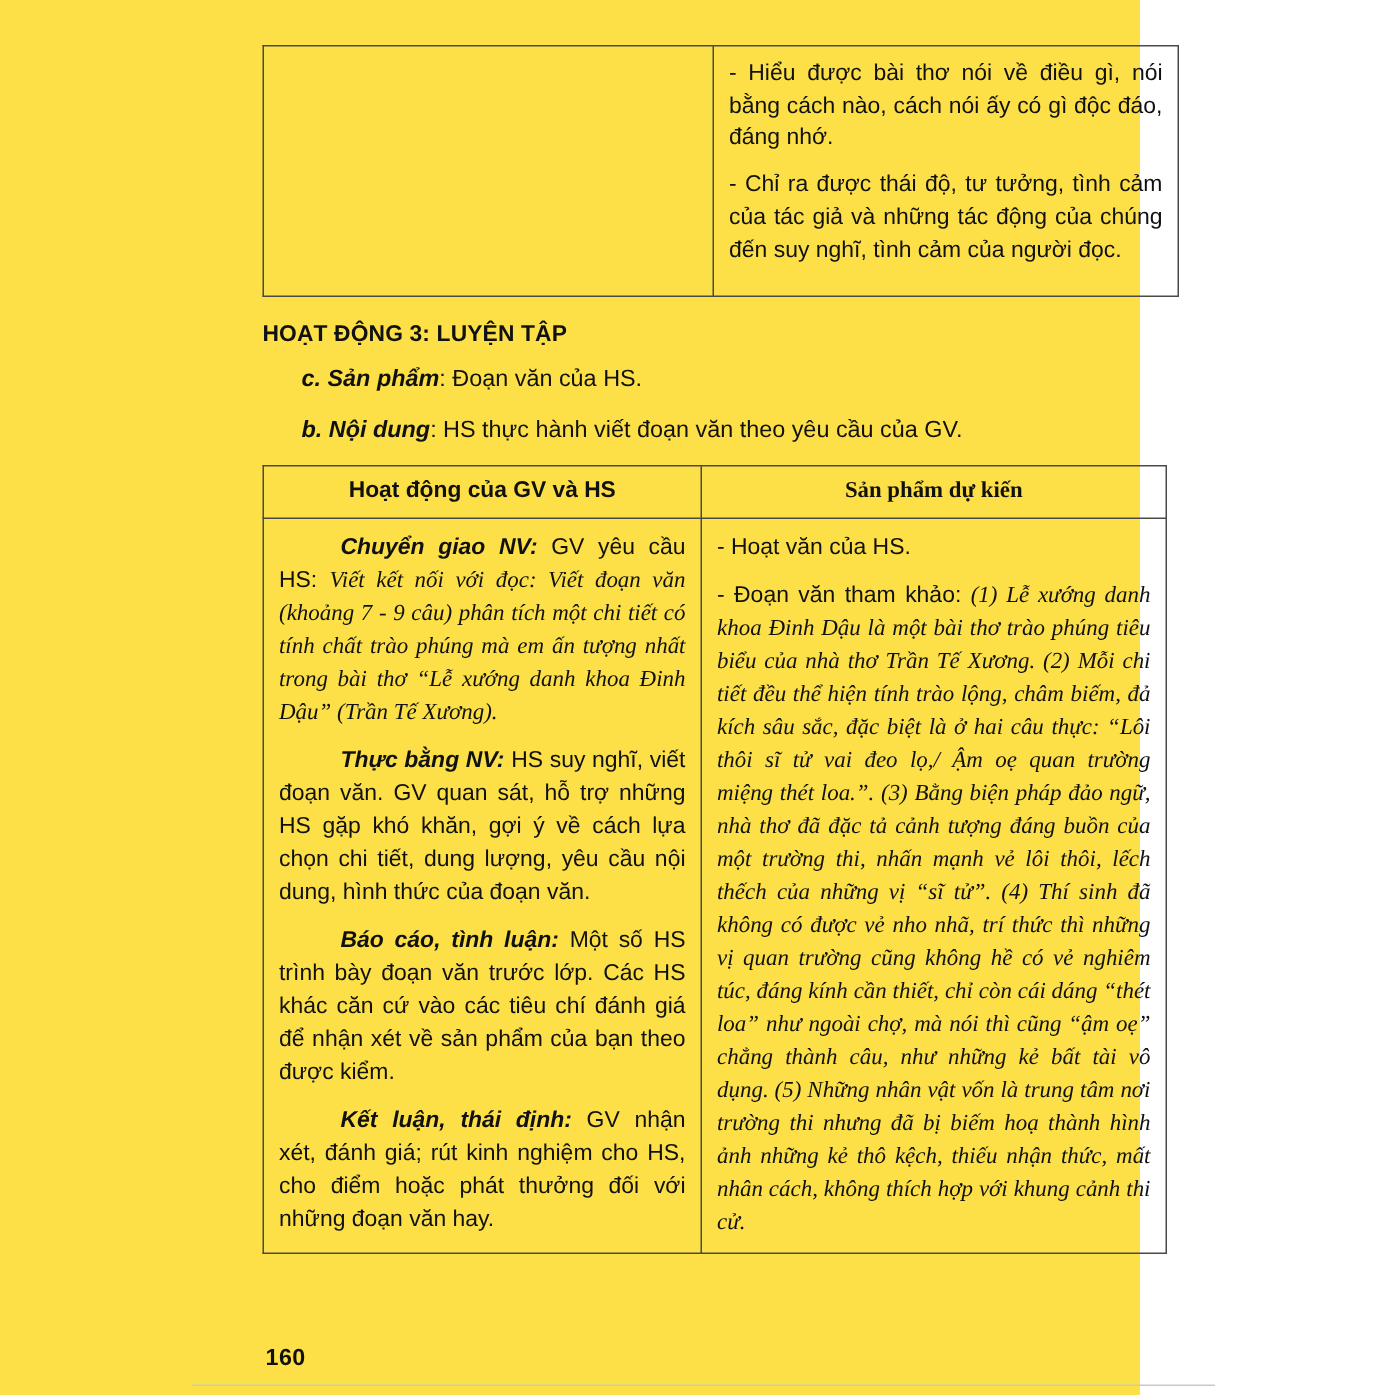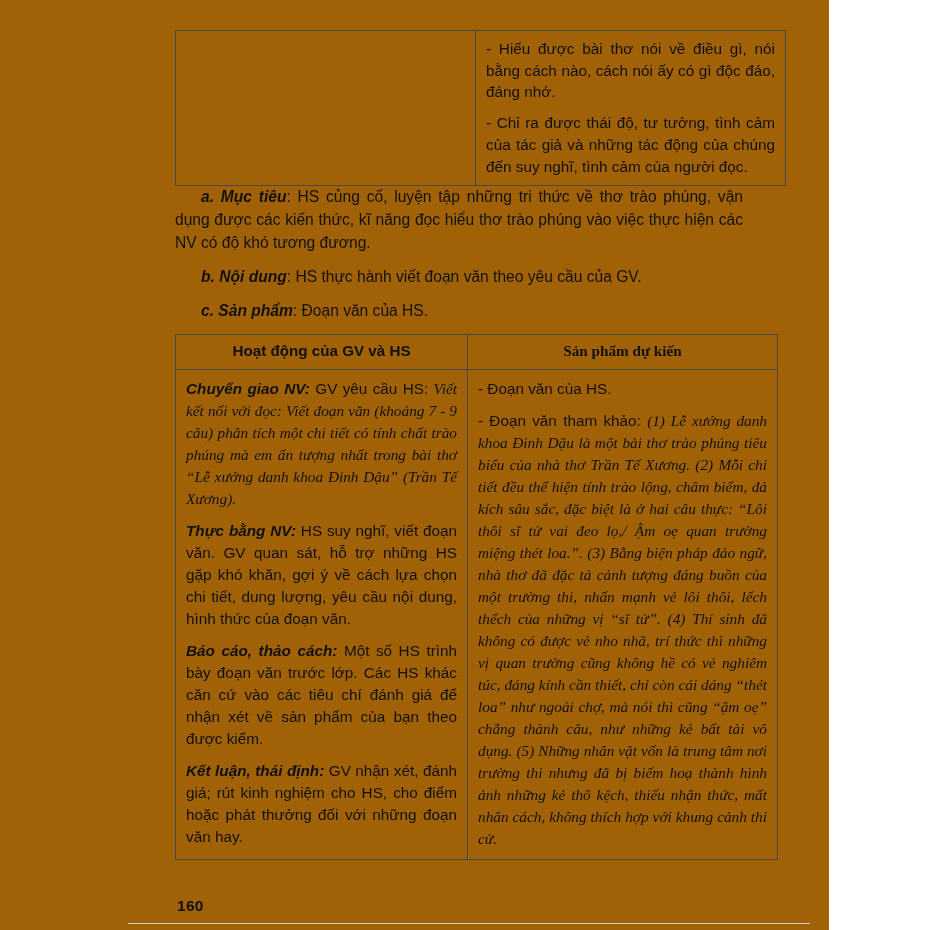--- a/index.html
+++ b/index.html
@@ -13,23 +13,23 @@
     font-family: "Liberation Sans", sans-serif;
     color: #111111;
     position: relative;
     overflow: hidden;
   }
 
   .page {
     position: absolute;
     left: 0;
     top: 0;
-    width: 829px;
+    width: 760px;
     height: 930px;
-    background: #a16207;
+    background: #fde047;
   }
 
   .content {
     position: absolute;
     left: 175px;
     top: 30px;
     width: 568px;
   }
 
   
@@ -50,21 +50,21 @@
   #table-objectives td.col-right { width: 289px; }
 
   .cell-para {
     font-size: 15.3px;
     line-height: 1.42;
     text-align: justify;
     text-justify: inter-word;
     margin: 0 0 9px 0;
     hyphens: none;
   }
-  .cell-para:last-child { margin-bottom: 0; }
+  .cell-para:last-child { margin-bottom: 12px; }
 
   
   .section-heading {
     font-size: 15.2px;
     font-weight: bold;
     letter-spacing: 0.1px;
     margin: 16px 0 11px 0;
   }
 
   .body-para {
@@ -96,20 +96,21 @@
     font-size: 15.3px;
     line-height: 1.44;
     text-align: justify;
     text-justify: inter-word;
     margin: 0 0 10px 0;
   }
   .tc-para:last-child { margin-bottom: 0; }
   .tc-para .lead {
     font-weight: bold;
     font-style: italic;
+    margin-left: 41px;
   }
   .tc-para .ital { font-style: italic; font-family: Liberation Serif, serif; }
 
   
   .page-number {
     position: absolute;
     left: 177px;
     top: 897px;
     font-size: 15.5px;
     font-weight: bold;
@@ -138,51 +139,51 @@
             <span></span>
           </td>
           <td class="col-right">
             <p class="cell-para">- Hiểu được bài thơ nói về điều gì, nói bằng cách nào, cách nói ấy có gì độc đáo, đáng nhớ.</p>
             <p class="cell-para">- Chỉ ra được thái độ, tư tưởng, tình cảm của tác giả và những tác động của chúng đến suy nghĩ, tình cảm của người đọc.</p>
           </td>
         </tr>
       </tbody>
     </table>
 
+    <div class="section-heading">HOẠT ĐỘNG 3: LUYỆN TẬP</div>
 
-    <p class="body-para"><span class="lead">a. Mục tiêu</span><span>: HS củng cố, luyện tập những tri thức về thơ trào phúng, vận dụng được các kiến thức, kĩ năng đọc hiểu thơ trào phúng vào việc thực hiện các NV có độ khó tương đương.</span></p>
+
+    <p class="body-para"><span class="lead">c. Sản phẩm</span><span>: Đoạn văn của HS.</span></p>
 
     <p class="body-para"><span class="lead">b. Nội dung</span><span>: HS thực hành viết đoạn văn theo yêu cầu của GV.</span></p>
-
-    <p class="body-para"><span class="lead">c. Sản phẩm</span><span>: Đoạn văn của HS.</span></p>
 
 
     <table class="doc-table" id="table-activity">
       <thead>
         <tr>
           <th class="col-left">Hoạt động của GV và HS</th>
           <th class="col-right">Sản phẩm dự kiến</th>
         </tr>
       </thead>
       <tbody>
         <tr>
           <td class="col-left">
 
             <p class="tc-para"><span class="lead">Chuyển giao NV:</span><span> GV yêu cầu HS: </span><span class="ital">Viết kết nối với đọc: Viết đoạn văn (khoảng 7 - 9 câu) phân tích một chi tiết có tính chất trào phúng mà em ấn tượng nhất trong bài thơ “Lễ xướng danh khoa Đinh Dậu” (Trần Tế Xương).</span></p>
 
             <p class="tc-para"><span class="lead">Thực bằng NV:</span><span> HS suy nghĩ, viết đoạn văn. GV quan sát, hỗ trợ những HS gặp khó khăn, gợi ý về cách lựa chọn chi tiết, dung lượng, yêu cầu nội dung, hình thức của đoạn văn.</span></p>
 
-            <p class="tc-para"><span class="lead">Báo cáo, thảo cách:</span><span> Một số HS trình bày đoạn văn trước lớp. Các HS khác căn cứ vào các tiêu chí đánh giá để nhận xét về sản phẩm của bạn theo được kiểm.</span></p>
+            <p class="tc-para"><span class="lead">Báo cáo, tình luận:</span><span> Một số HS trình bày đoạn văn trước lớp. Các HS khác căn cứ vào các tiêu chí đánh giá để nhận xét về sản phẩm của bạn theo được kiểm.</span></p>
 
             <p class="tc-para"><span class="lead">Kết luận, thái định:</span><span> GV nhận xét, đánh giá; rút kinh nghiệm cho HS, cho điểm hoặc phát thưởng đối với những đoạn văn hay.</span></p>
 
           </td>
           <td class="col-right">
 
-            <p class="tc-para">- Đoạn văn của HS.</p>
+            <p class="tc-para">- Hoạt văn của HS.</p>
 
             <p class="tc-para"><span>- Đoạn văn tham khảo: </span><span class="ital">(1) Lễ xướng danh khoa Đinh Dậu là một bài thơ trào phúng tiêu biểu của nhà thơ Trần Tế Xương. (2) Mỗi chi tiết đều thể hiện tính trào lộng, châm biếm, đả kích sâu sắc, đặc biệt là ở hai câu thực: “Lôi thôi sĩ tử vai đeo lọ,/ Ậm oẹ quan trường miệng thét loa.”. (3) Bằng biện pháp đảo ngữ, nhà thơ đã đặc tả cảnh tượng đáng buồn của một trường thi, nhấn mạnh vẻ lôi thôi, lếch thếch của những vị “sĩ tử”. (4) Thí sinh đã không có được vẻ nho nhã, trí thức thì những vị quan trường cũng không hề có vẻ nghiêm túc, đáng kính cần thiết, chỉ còn cái dáng “thét loa” như ngoài chợ, mà nói thì cũng “ậm oẹ” chẳng thành câu, như những kẻ bất tài vô dụng. (5) Những nhân vật vốn là trung tâm nơi trường thi nhưng đã bị biếm hoạ thành hình ảnh những kẻ thô kệch, thiếu nhận thức, mất nhân cách, không thích hợp với khung cảnh thi cử.</span></p>
 
           </td>
         </tr>
       </tbody>
     </table>
 
   </div>
 

